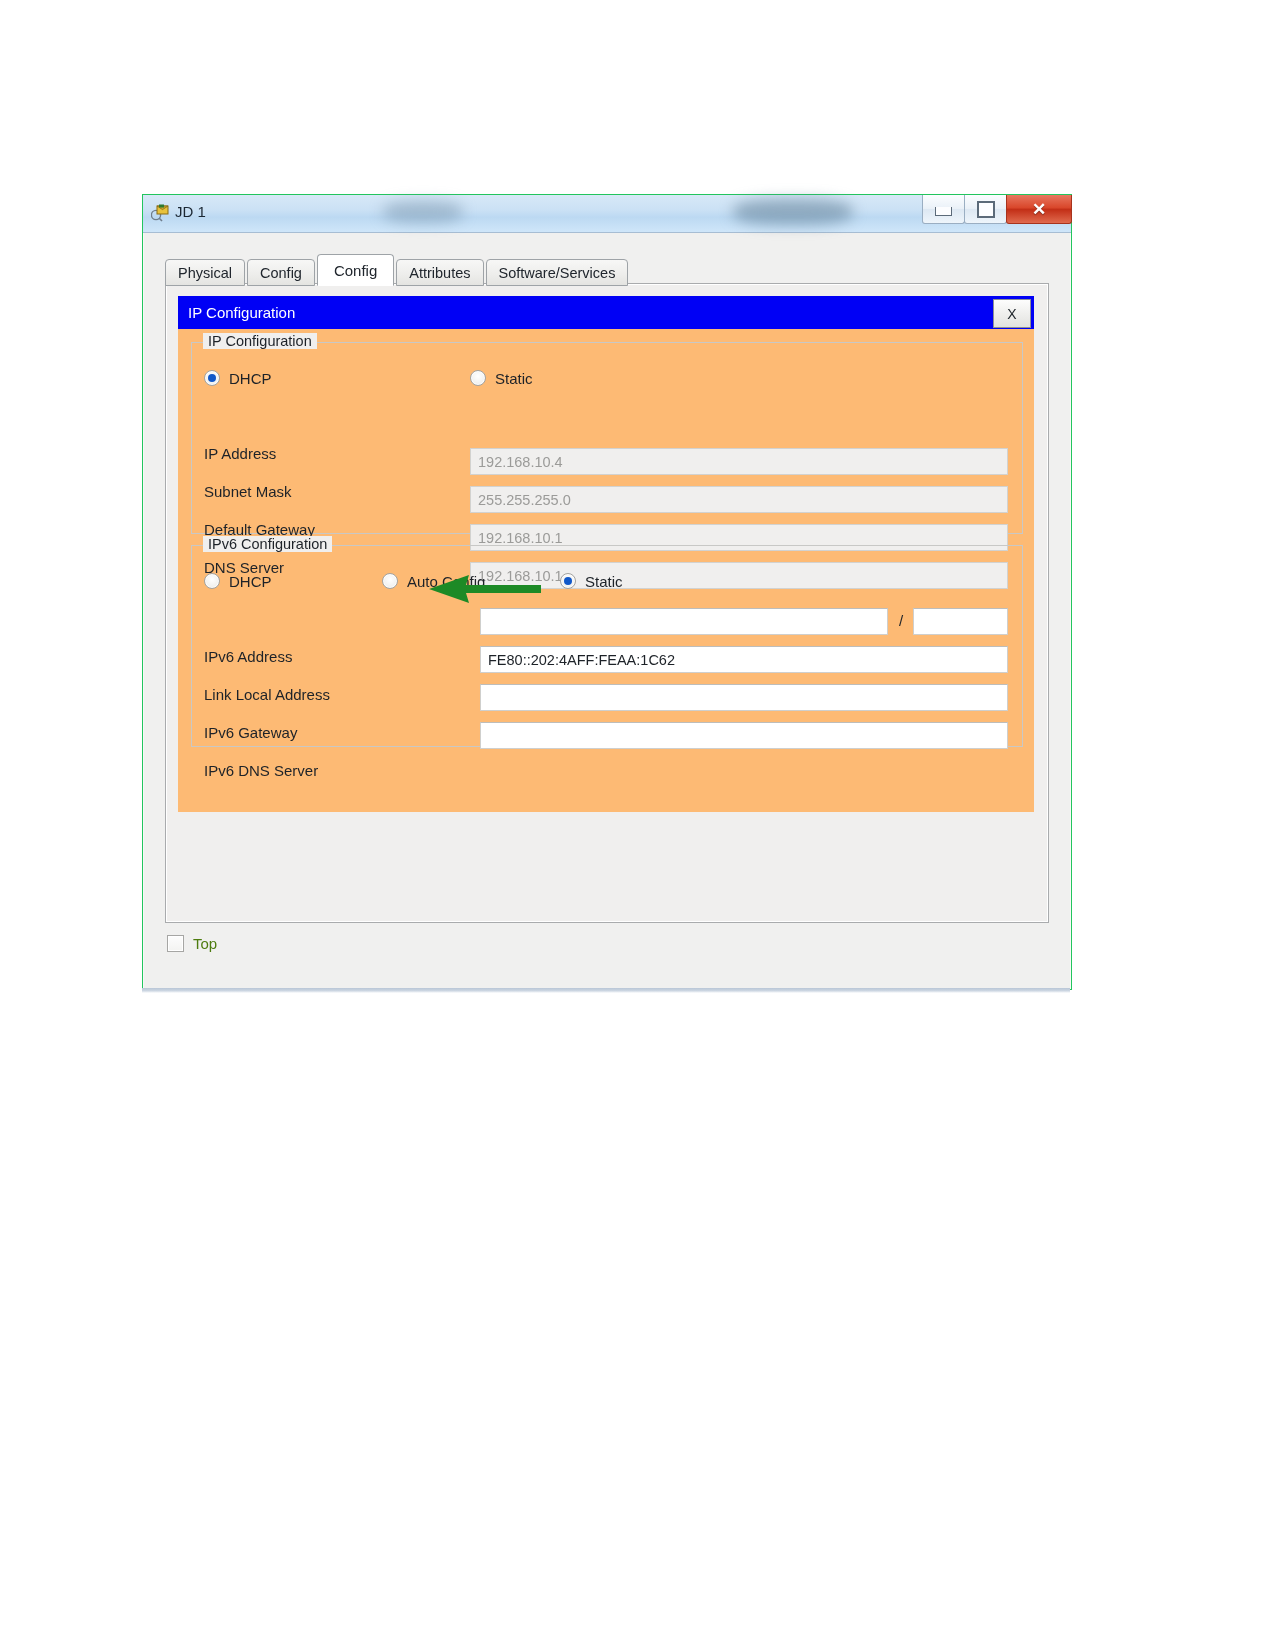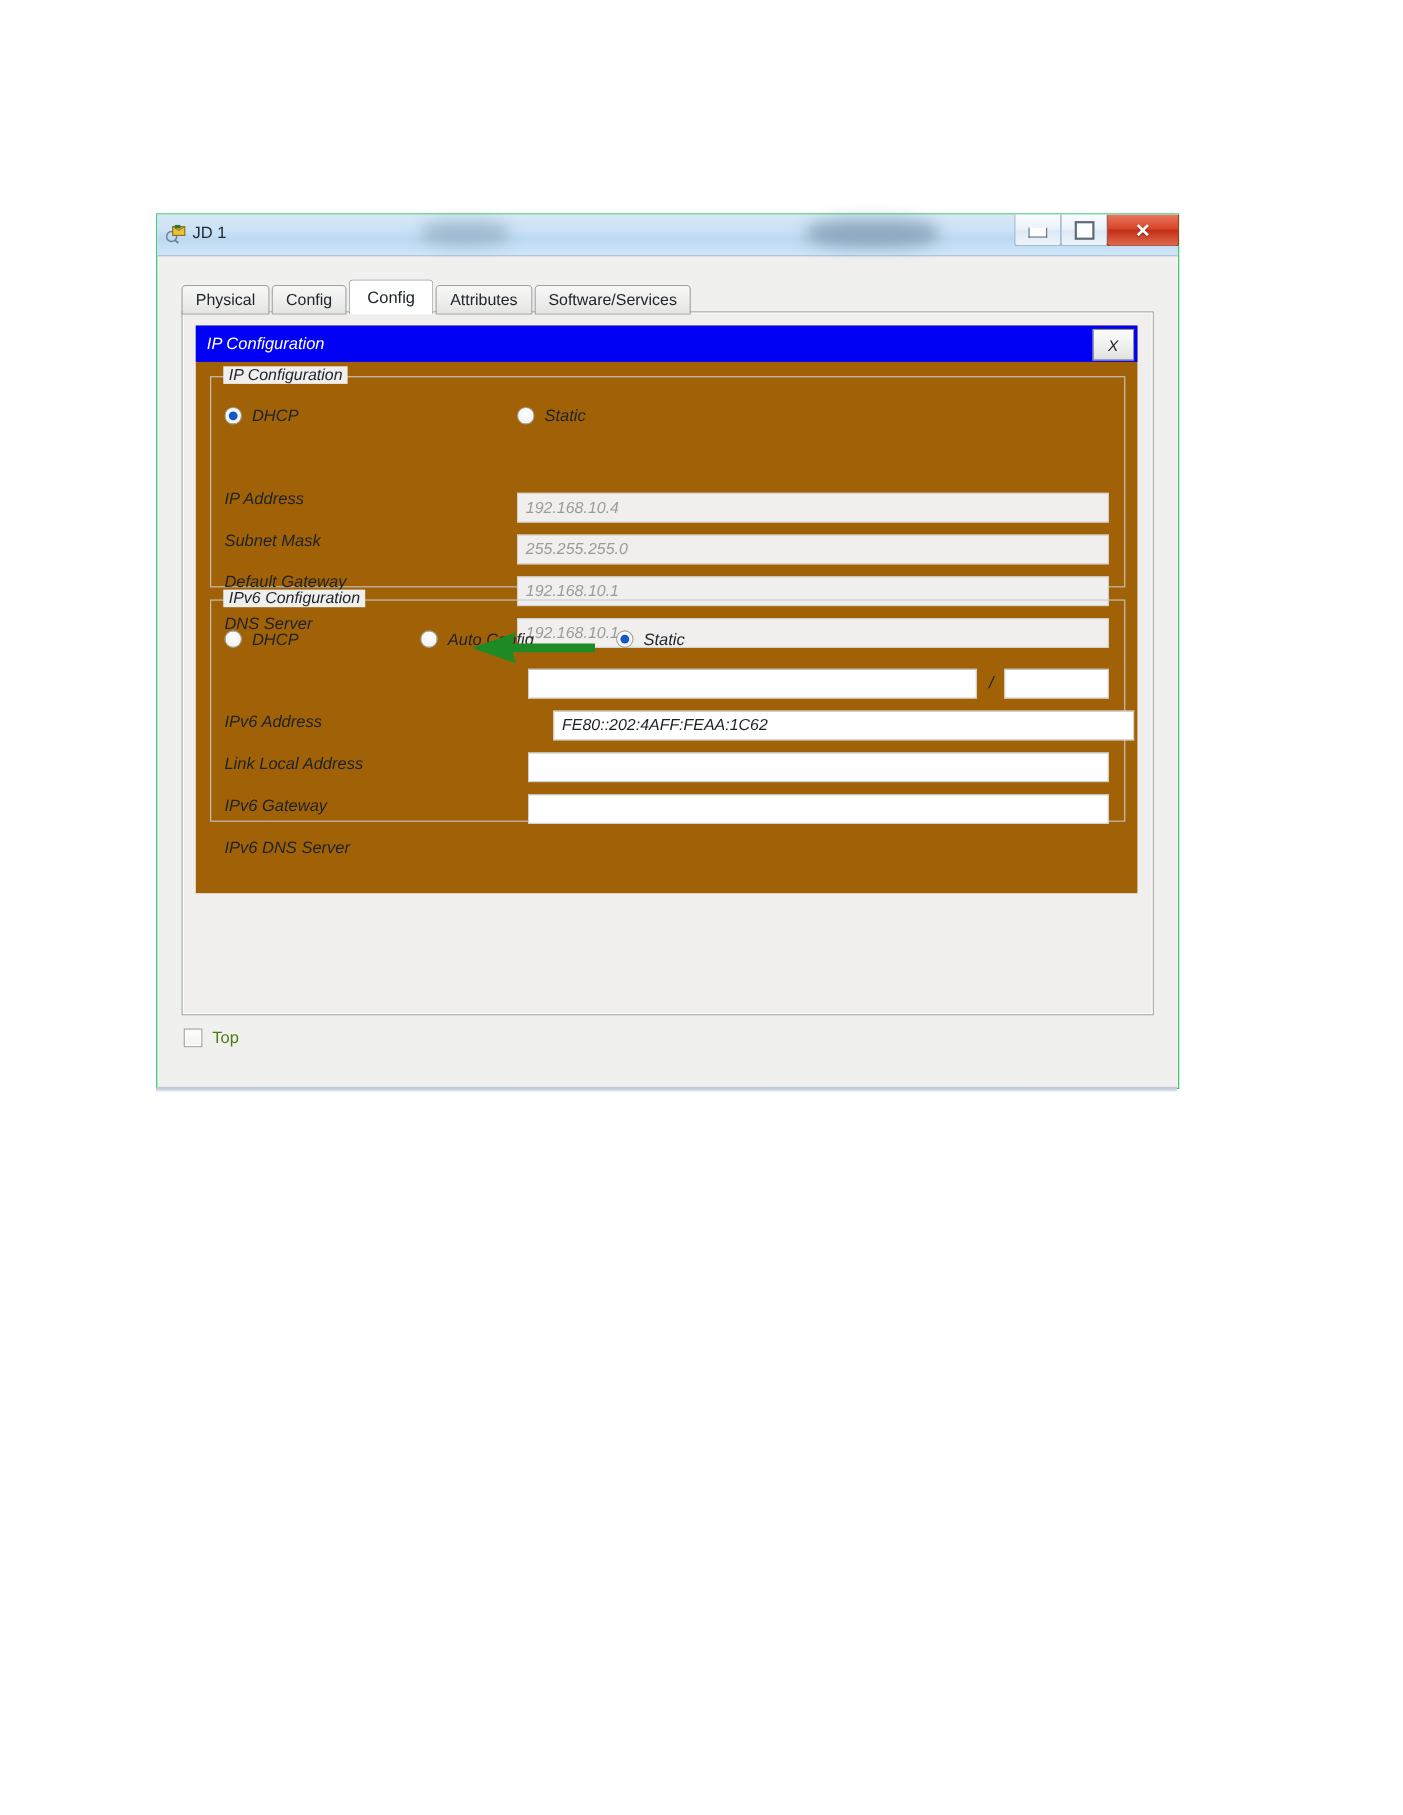--- a/index.html
+++ b/index.html
@@ -183,22 +183,21 @@
     box-shadow: 0 0 0 1px #ffffff inset;
   }
 
   
   .ipdialog {
     position: absolute;
     left: 12px;
     top: 12px;
     width: 856px;
     height: 516px;
-    background: #a16207;
-    font-style: italic;
+    background: #fdba74;
   }
 
   .ipdialog-title {
     position: relative;
     height: 33px;
     background: #0000f5;
     display: flex;
     align-items: center;
     padding-left: 10px;
   }
@@ -515,21 +514,21 @@
               <span></span>
             </div>
             <span class="slash" style="left:707px; top:4px;">/</span>
             <div class="textbox" style="left:721px; width:95px;">
               <span></span>
             </div>
           </div>
 
           <div class="field-row" style="top:100px;">
             <span class="field-label">Link Local Address</span>
-            <div class="textbox" style="left:288px; width:528px;margin-left:23px;">
+            <div class="textbox" style="left:288px; width:528px;">
               <span>FE80::202:4AFF:FEAA:1C62</span>
             </div>
           </div>
 
           <div class="field-row" style="top:138px;">
             <span class="field-label">IPv6 Gateway</span>
             <div class="textbox" style="left:288px; width:528px;">
               <span></span>
             </div>
           </div>

